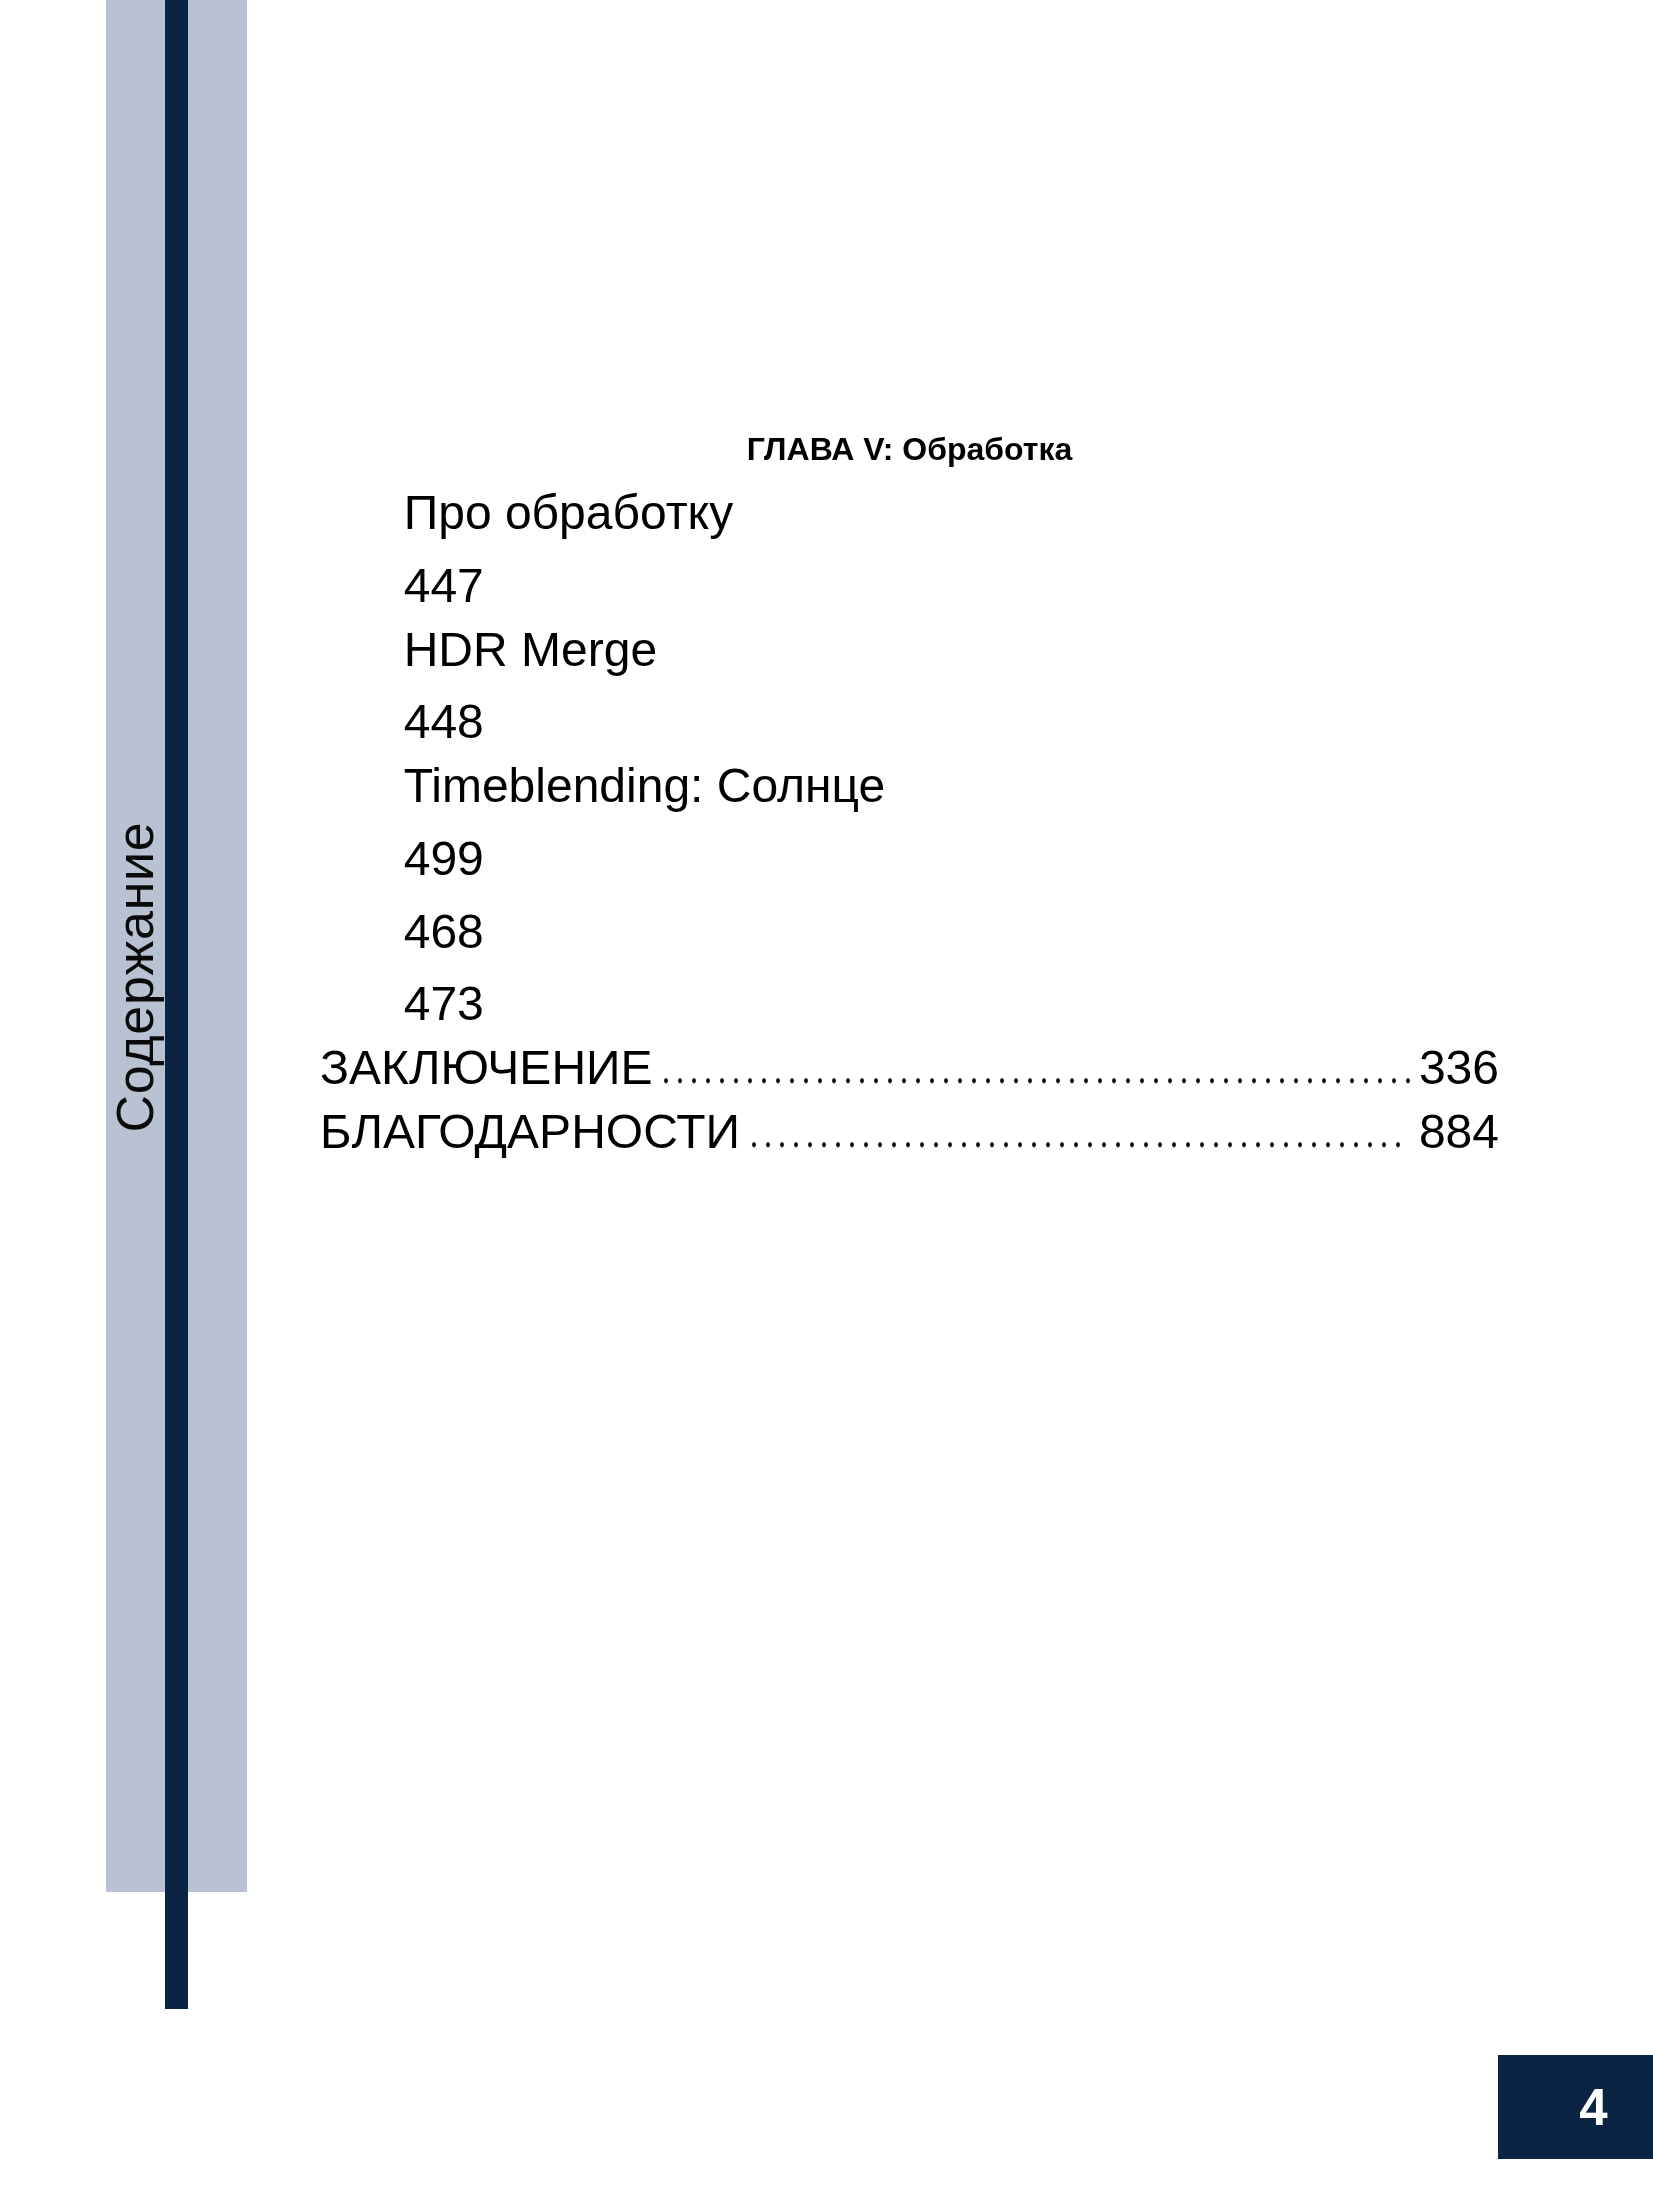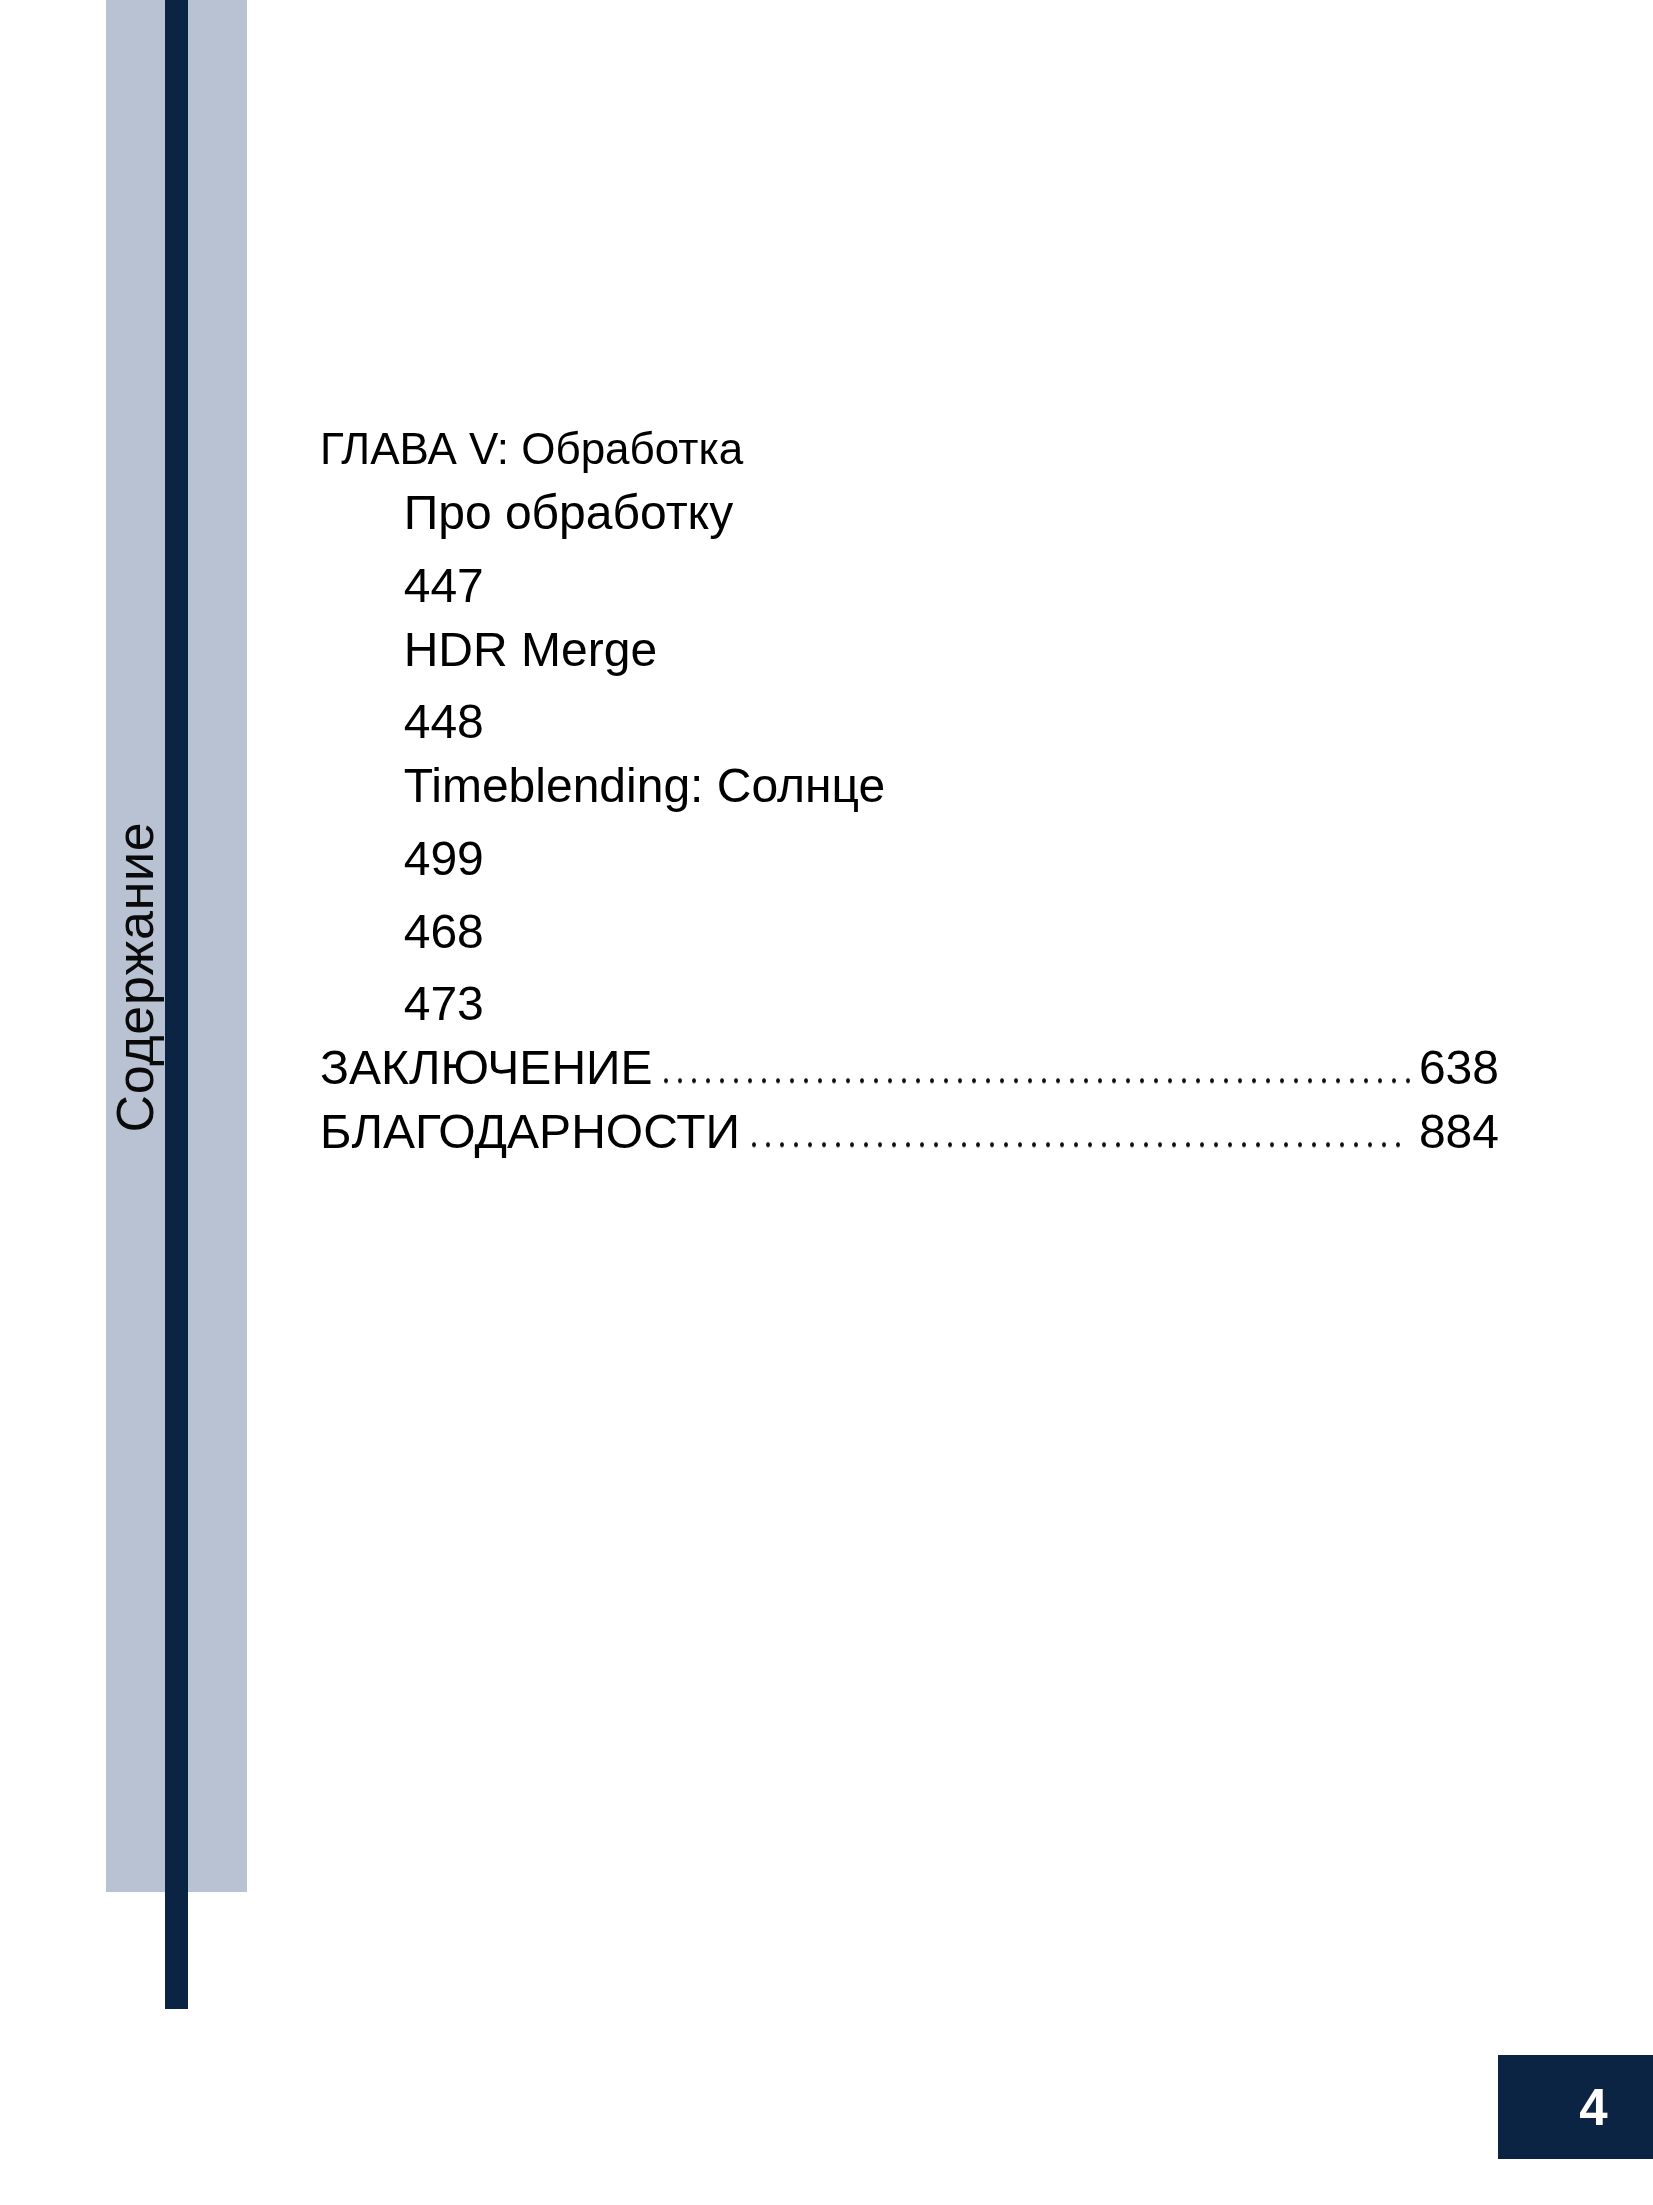--- a/index.html
+++ b/index.html
@@ -44,24 +44,25 @@
     color:#0a0a0a;
     letter-spacing:0.7px;
   }
   
   .toc{
     position:absolute;
     left:320px; top:417px;
     width:1179px;
   }
   .toc-heading{
-    font-size:44px;
+    font-size:32px;
     line-height:64px;
-    font-weight:normal;
+    font-weight:bold;
     white-space:nowrap;
+    text-align:center;
   }
   .toc-row{
     display:flex;
     align-items:baseline;
     font-size:48px;
     line-height:64px;
   }
   .toc-row.sub{ padding-left:73px;flex-direction:column; }
   .toc-row.bold .toc-label{ font-weight:normal; }
   .toc-label{ white-space:nowrap; flex:none; }
@@ -124,21 +125,21 @@
           <span class="leader"></span>
           <span class="toc-page">468</span>
         </div>
         <div class="toc-row sub">
           <span class="leader"></span>
           <span class="toc-page">473</span>
         </div>
         <div class="toc-row bold">
           <span class="toc-label">ЗАКЛЮЧЕНИЕ</span>
           <span class="leader"></span>
-          <span class="toc-page">638</span>
+          <span class="toc-page">336</span>
         </div>
         <div class="toc-row bold">
           <span class="toc-label">БЛАГОДАРНОСТИ</span>
           <span class="leader"></span>
           <span class="toc-page">884</span>
         </div>
       </div>
   </nav>
 
   <div class="page-badge">

